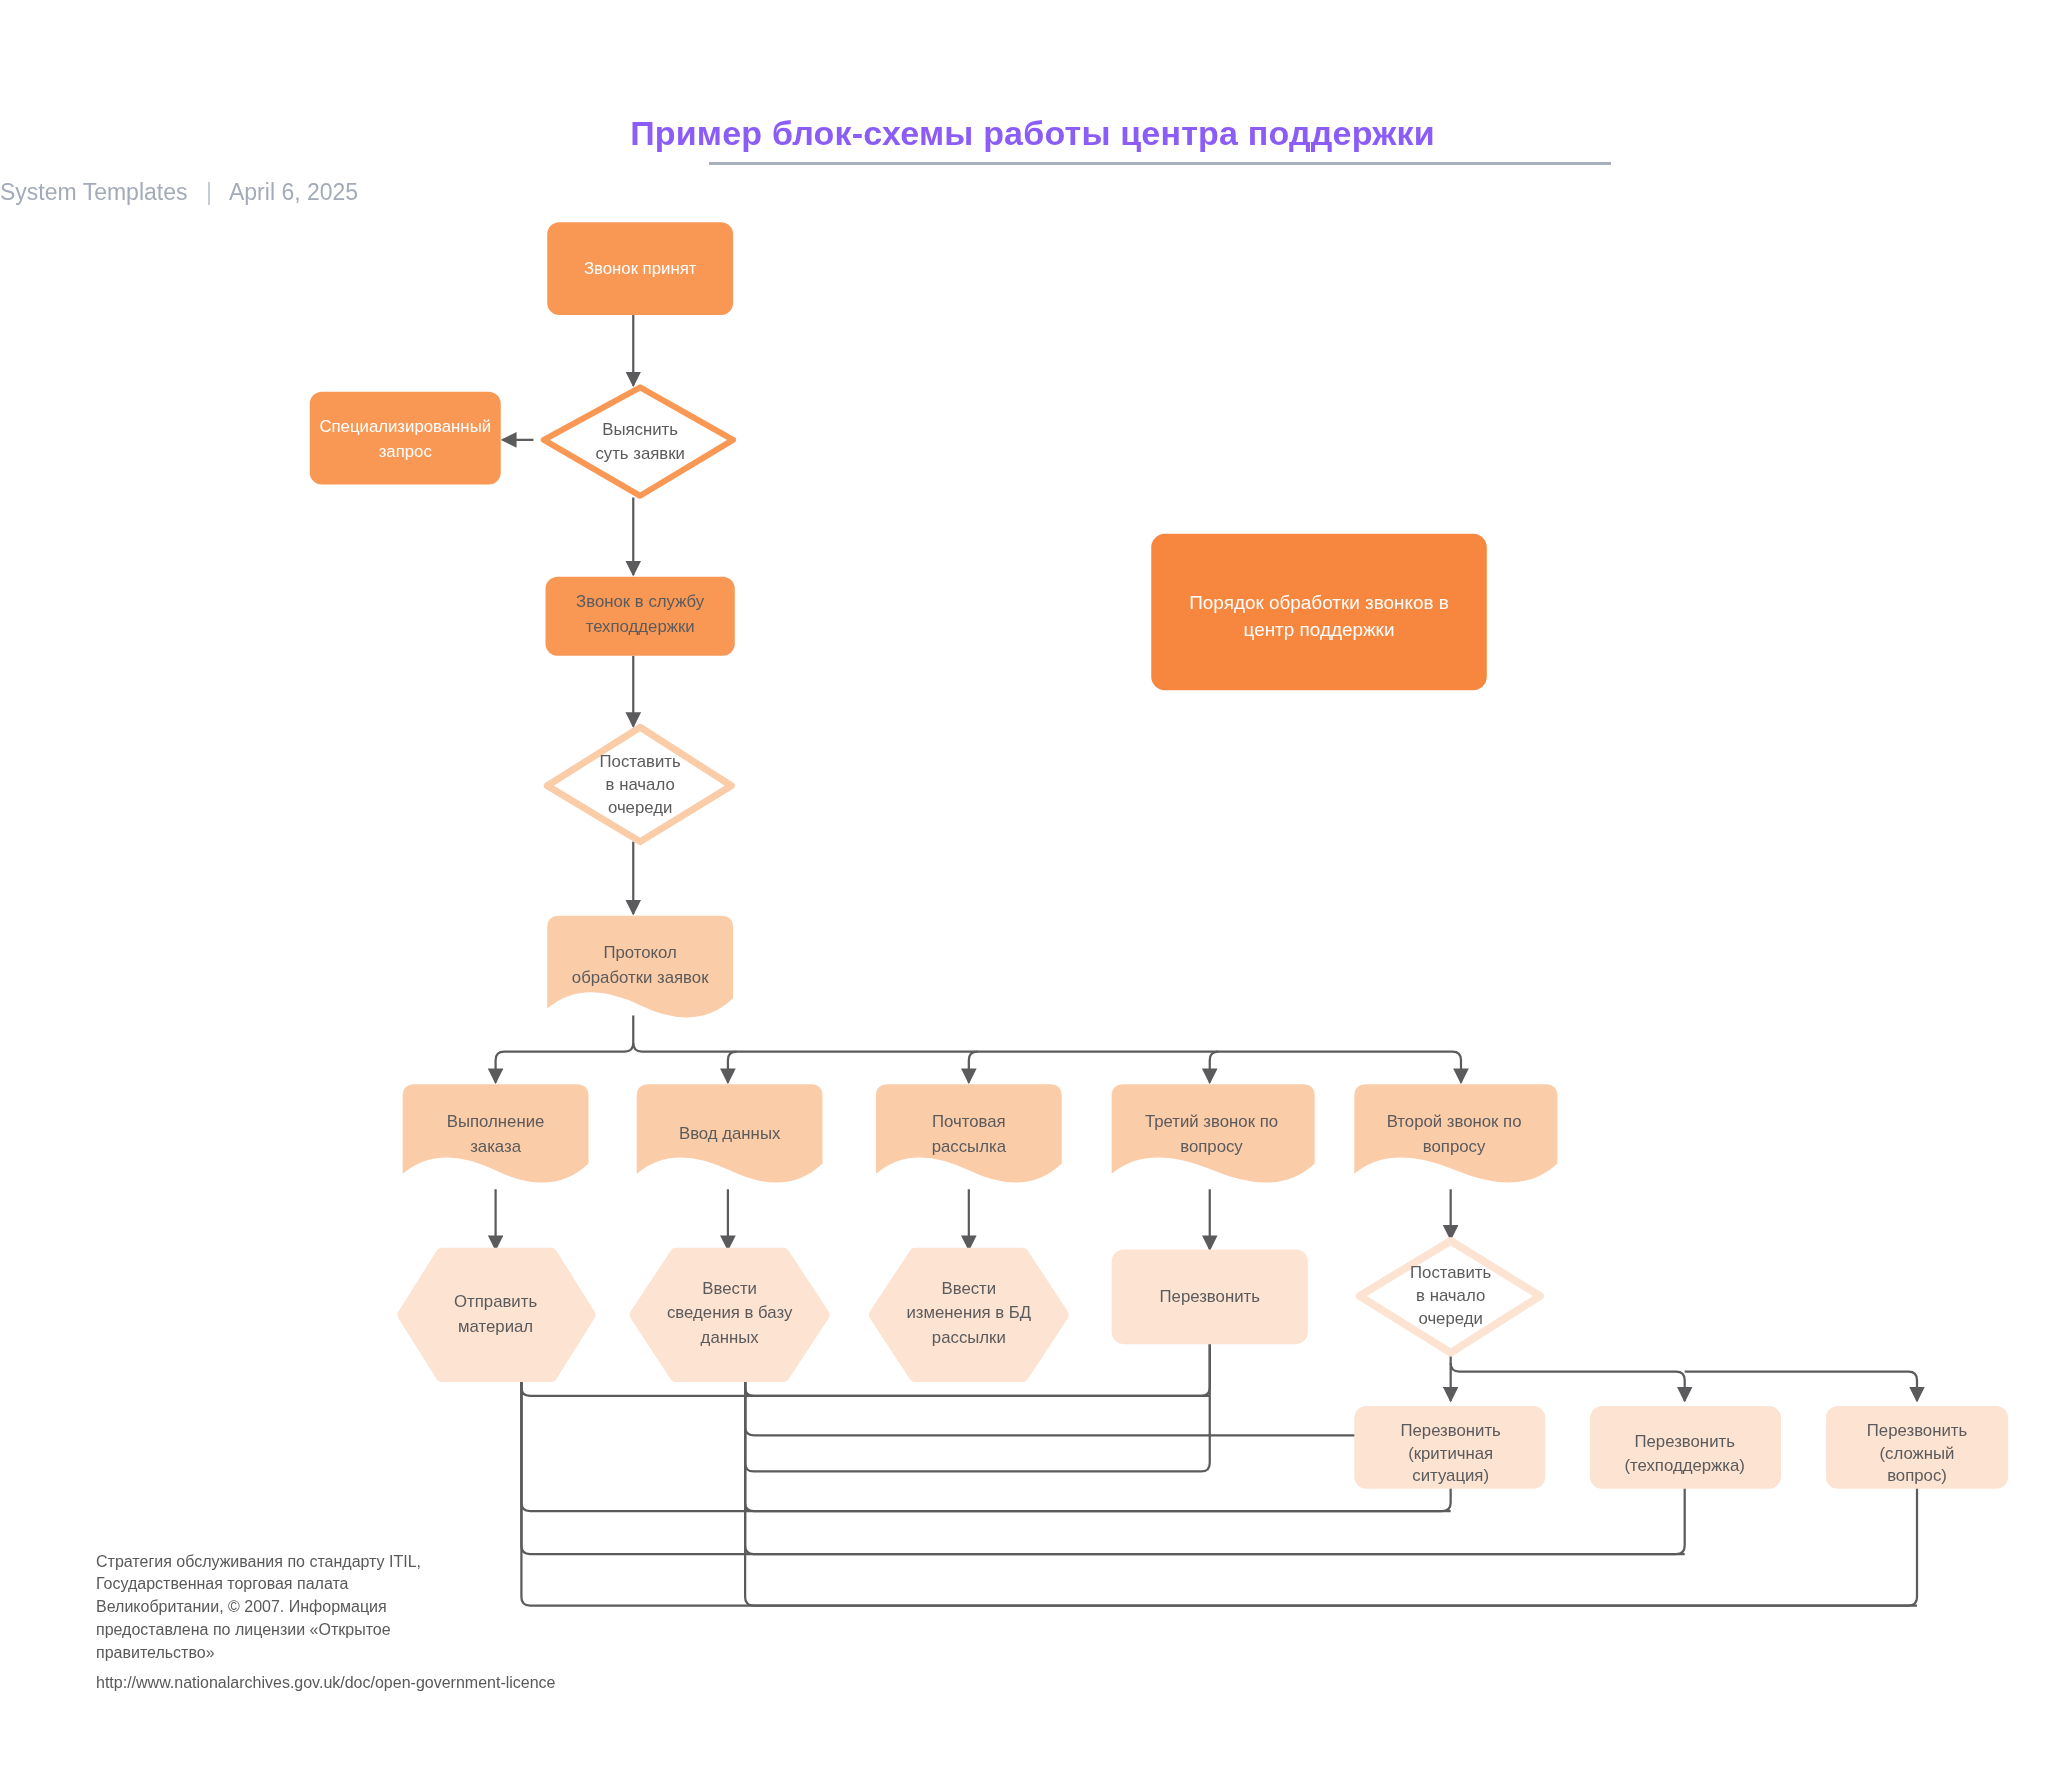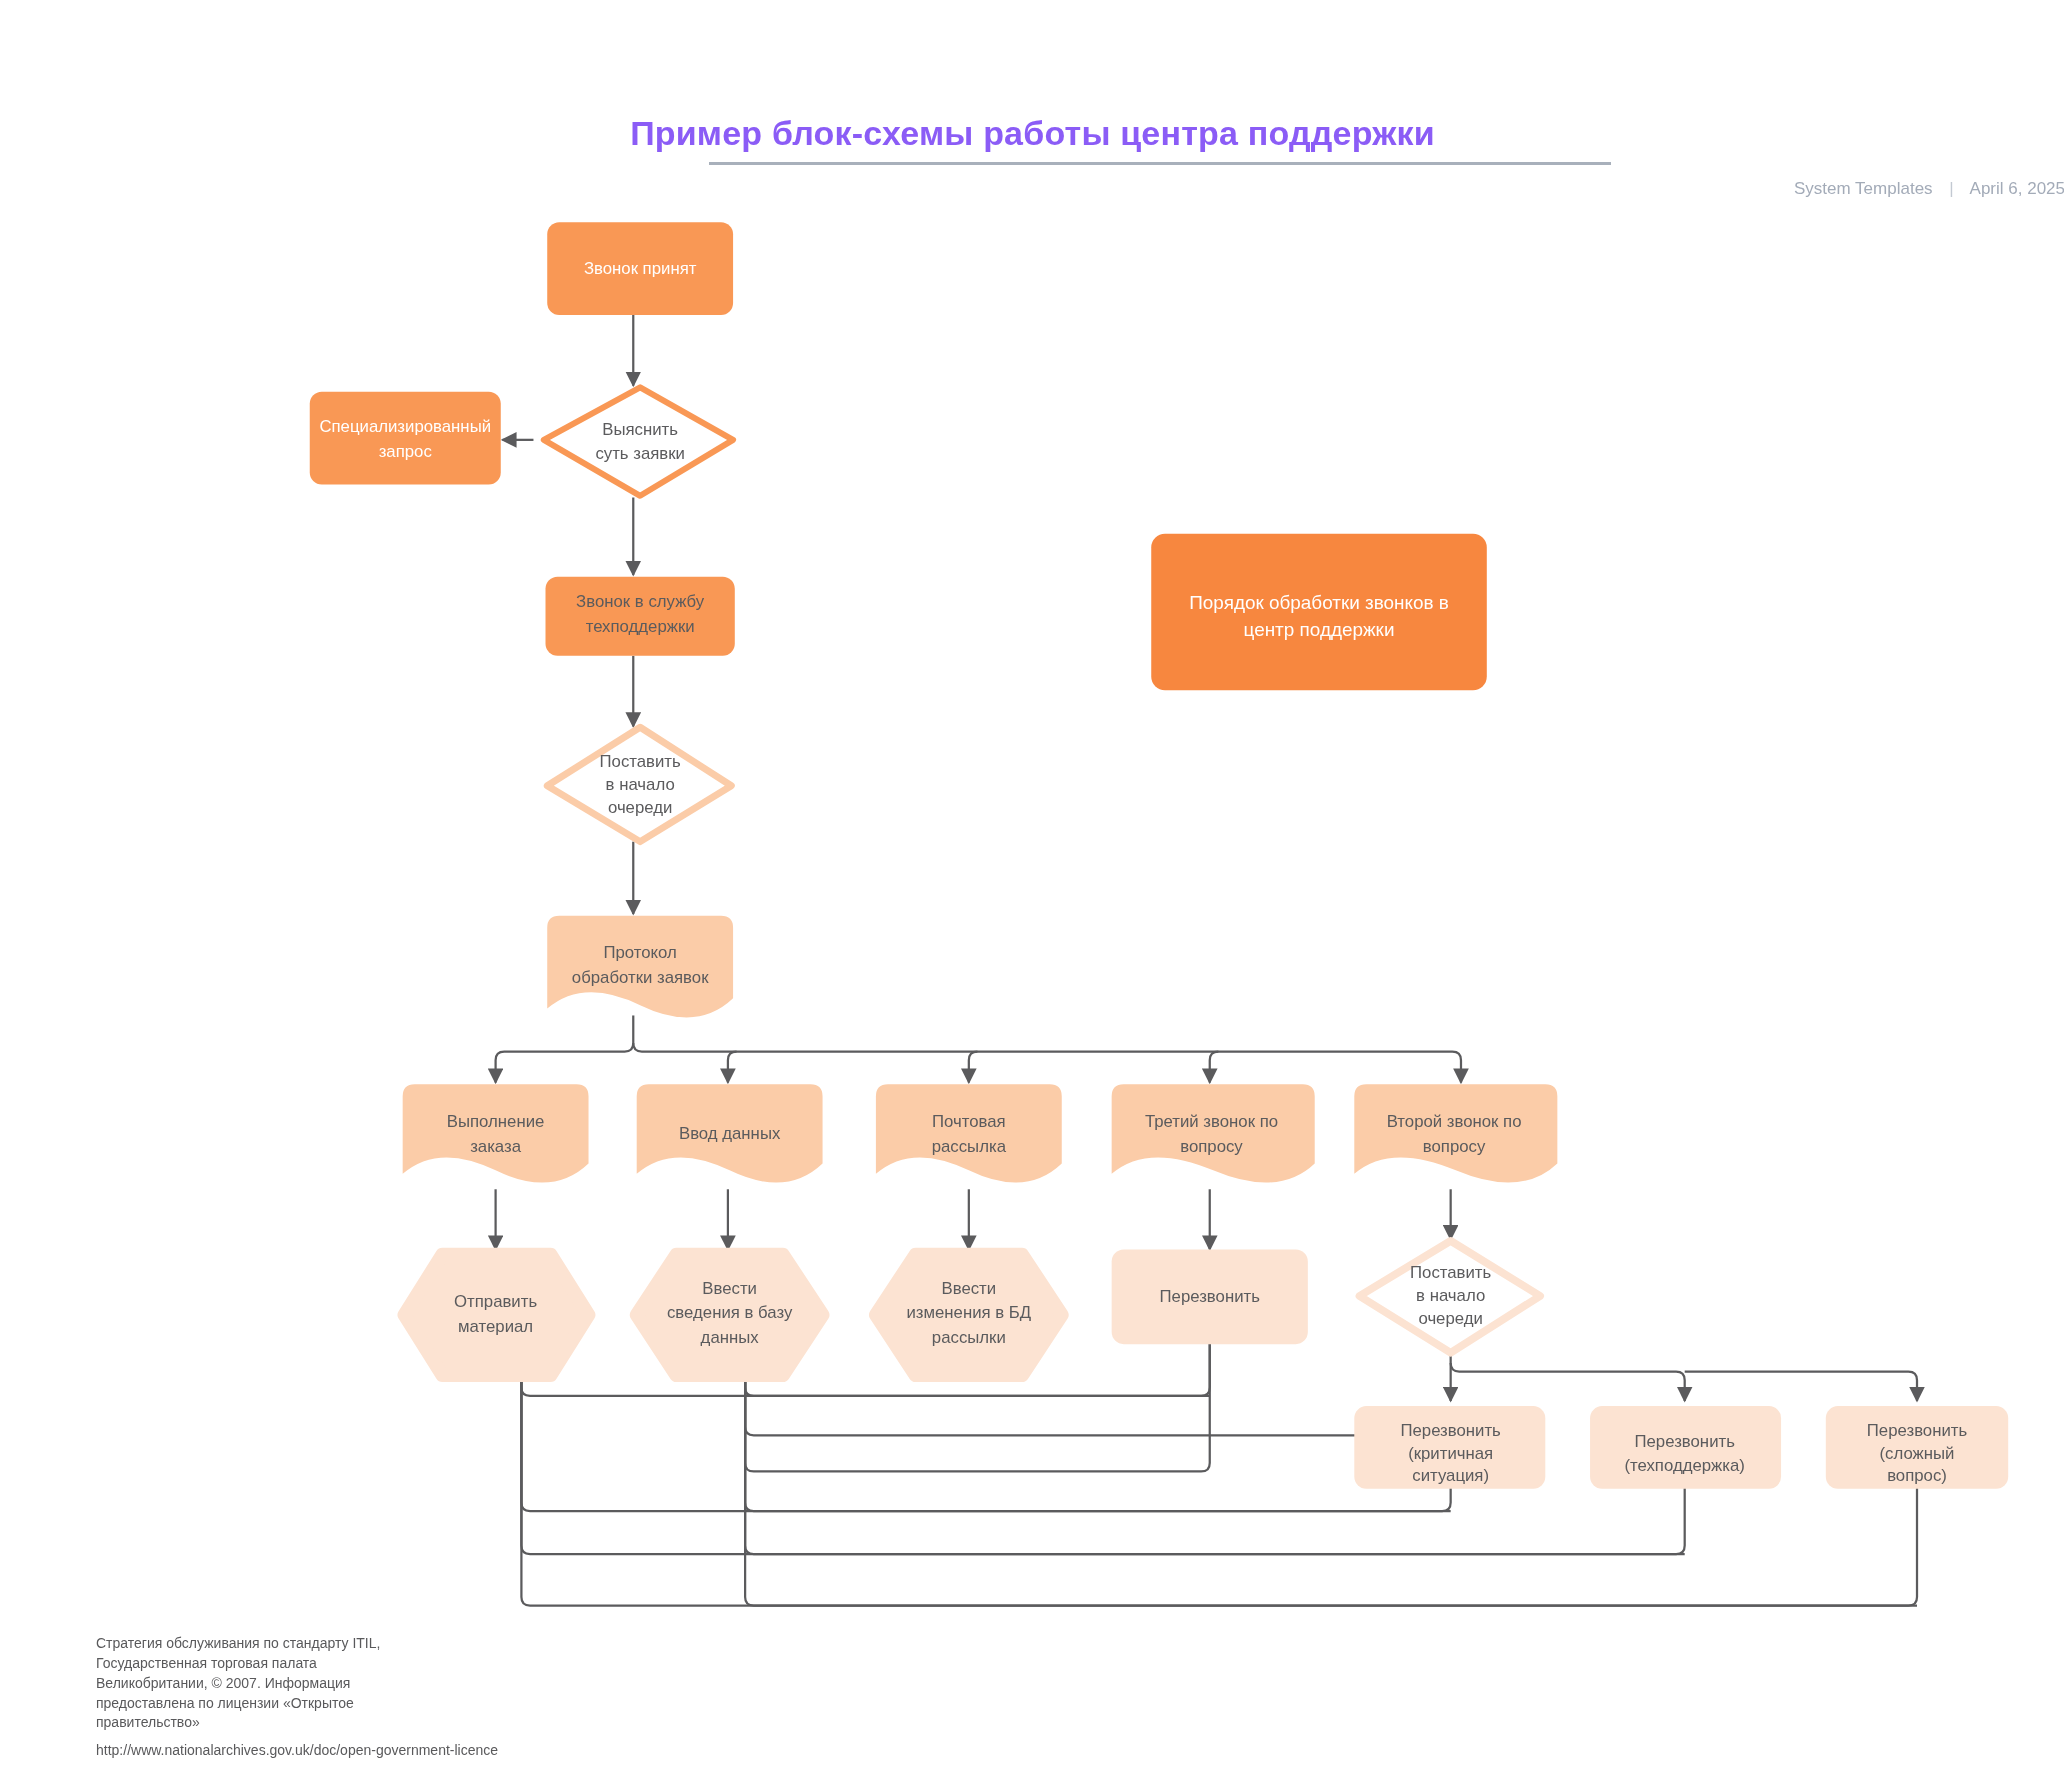--- a/index.html
+++ b/index.html
@@ -37,35 +37,35 @@
     top: 162px;
     width: 902px;
     height: 2.6px;
     background: #a8b0bb;
   }
   .hdr-sub {
     position: absolute;
     left: 0;
     top: 179px;
     width: 2065px;
-    text-align: right;
-    font-size: 17px;
+    text-align: left;
+    font-size: 23px;
     color: #a3abb8;
   }
   .hdr-sub .sep {
     display: inline-block;
     margin: 0 12px;
     color: #c3c9d2;
   }
   .footer {
     position: absolute;
     left: 96px;
-    top: 1614px;
+    top: 1528px;
     width: 551px;
-    font-size: 14px;
+    font-size: 16px;
     line-height: 1.42;
     color: #59595b;
     white-space: pre-line;
   }
   .footer .url { display:block; margin-top: 8px; }
   svg { position:absolute; left:0; top:0; overflow: visible; }
   .nlabel {
     font-family: "Liberation Sans", sans-serif;
     font-size: 19.5px;
     fill: #5b5b5d;

